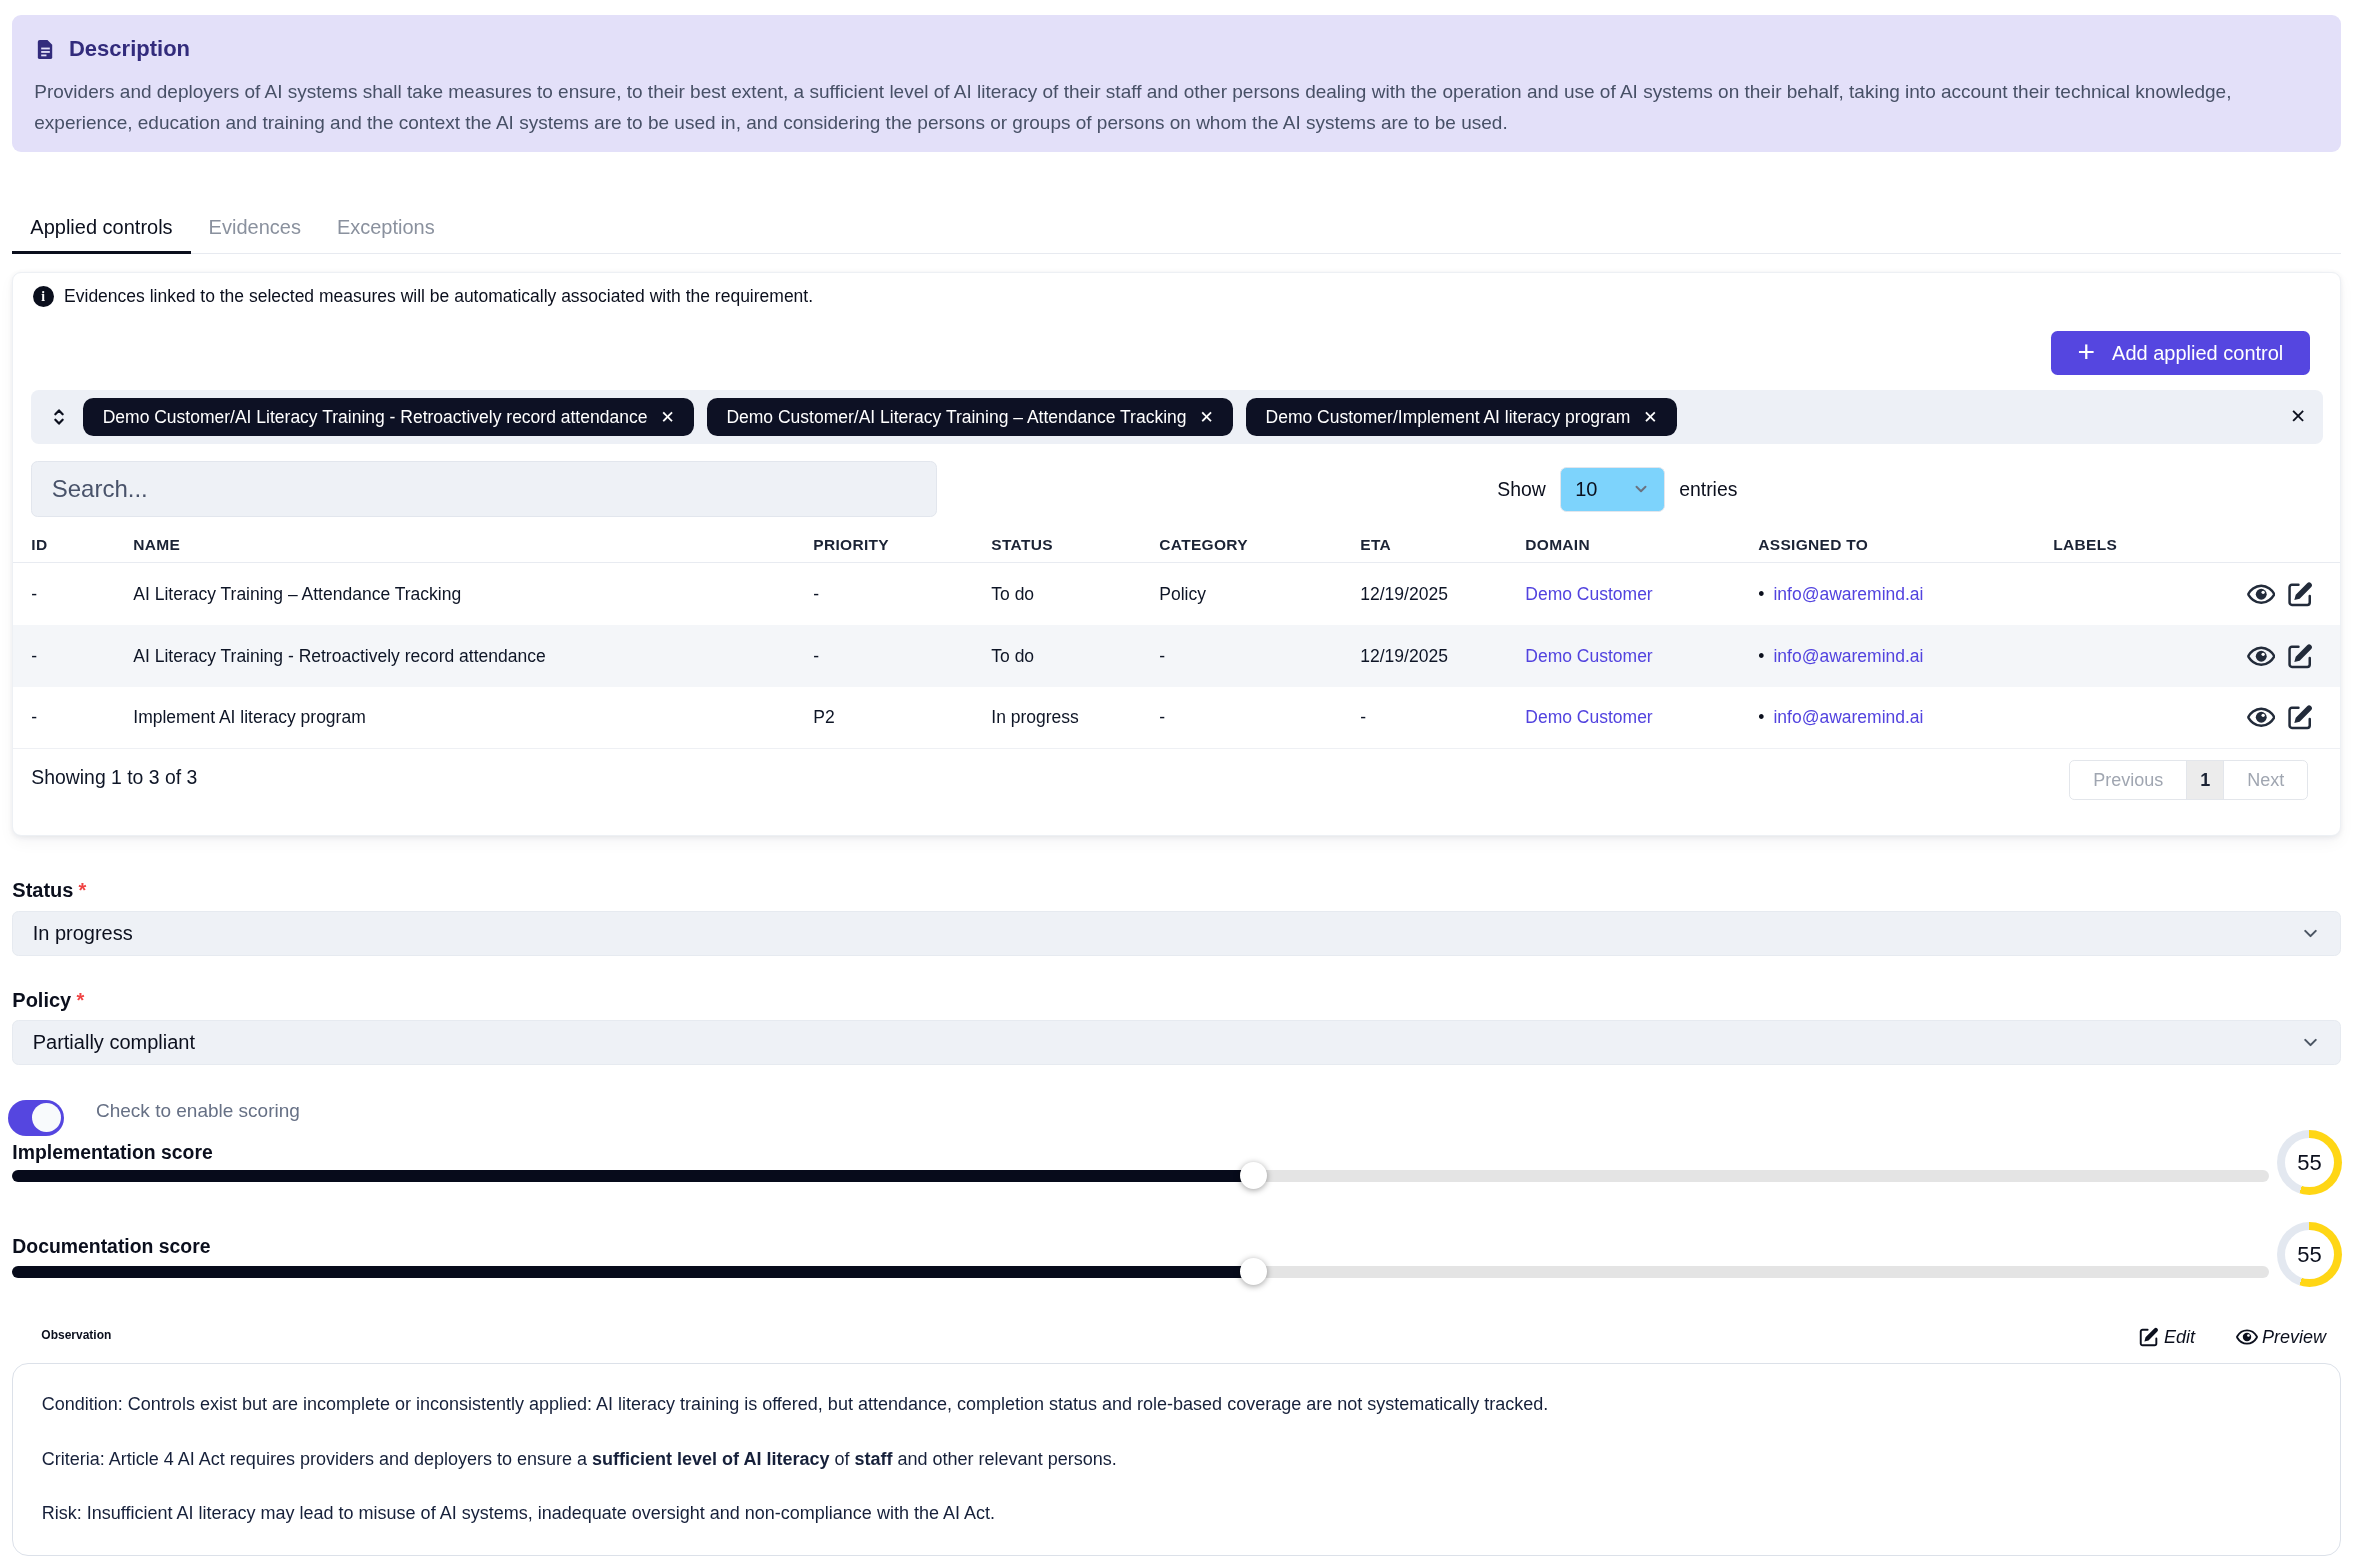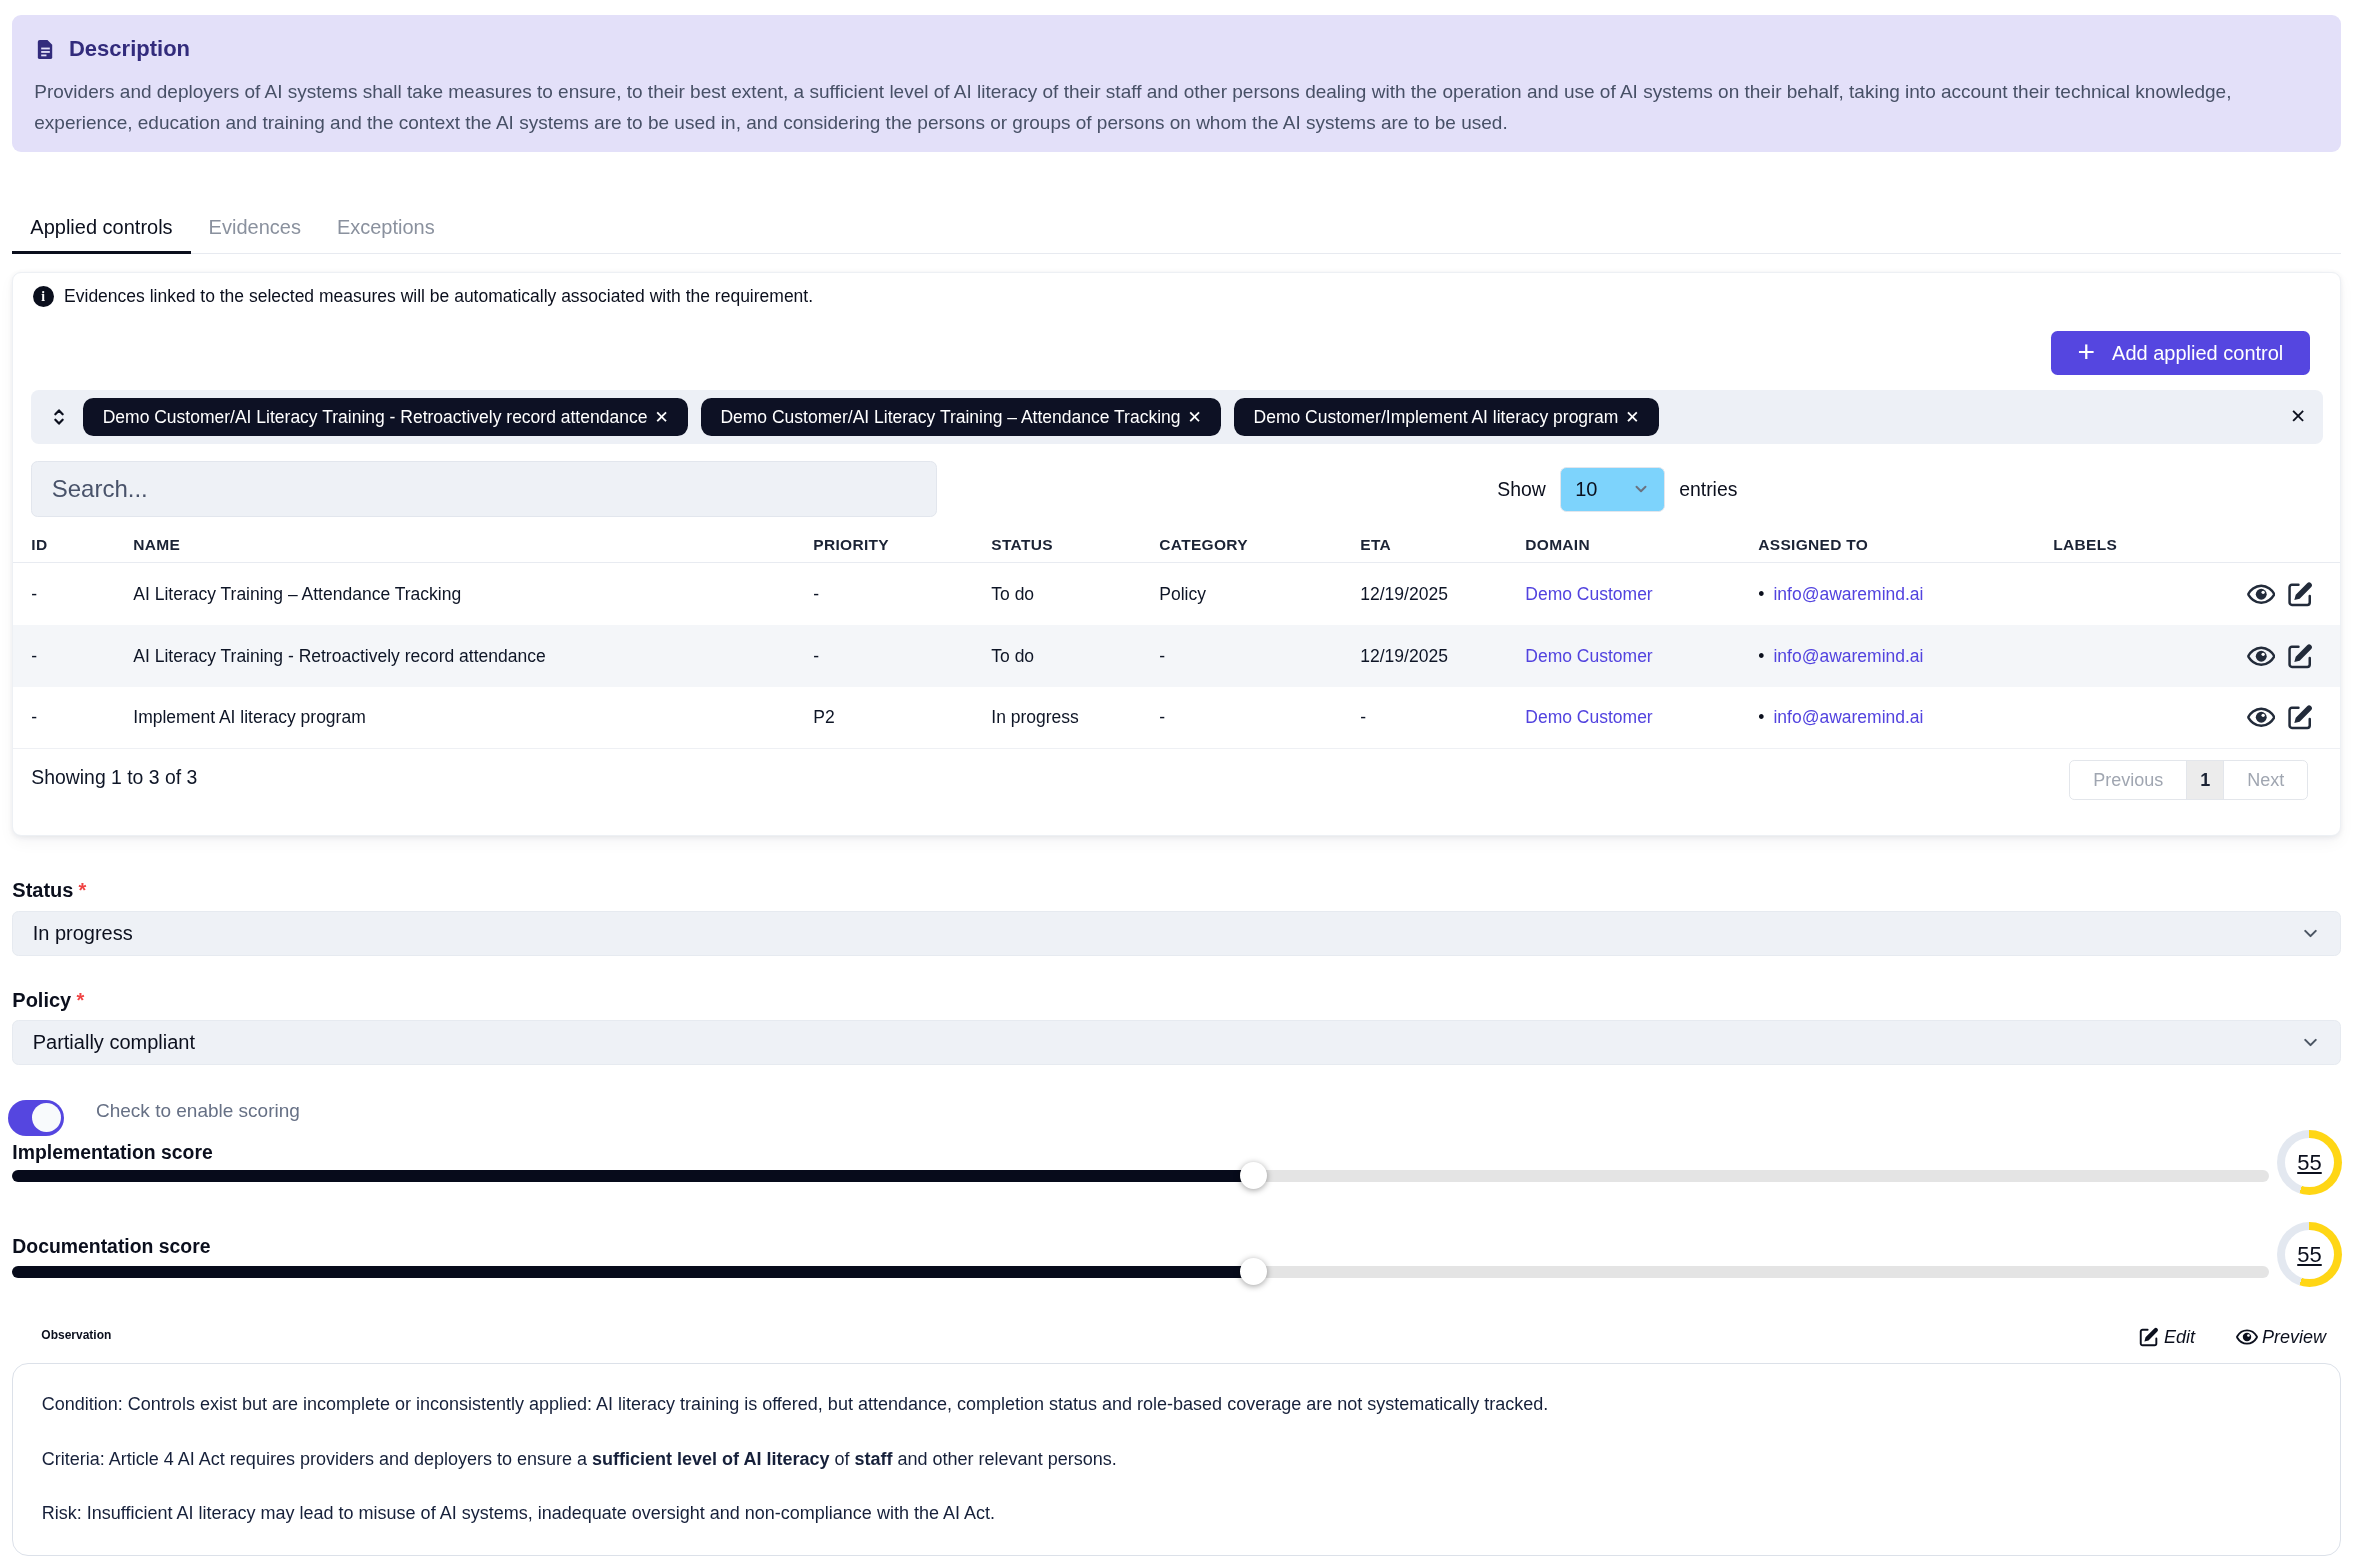--- a/index.html
+++ b/index.html
@@ -37,21 +37,21 @@
   .add-btn { position: absolute; right: 30px; top: 58px; height: 44px; padding: 0 27px;
     background: #5546e0; border: none; border-radius: 6.5px; color: #fff; font-size: 20px;
     font-family: inherit; display: flex; align-items: center; gap: 17px; cursor: pointer; }
   .add-btn .plus { font-size: 30px; font-weight: 300; line-height: 1; margin-top: -2.6px; }
 
   .multiselect { position: absolute; left: 18px; right: 17px; top: 117px; height: 54px;
     background: #edf0f6; border-radius: 7.8px; display: flex; align-items: center;
     padding: 0 17px; gap: 13px; }
   .sort-handle { display: inline-flex; width: 22px; height: 22px; }
   .chip { height: 38px; background: #0d1124; color: #fff; border-radius: 10.4px; font-size: 17.5px;
-    display: inline-flex; align-items: center; gap: 7px; padding: 0 19.4px; white-space: nowrap; }
+    display: inline-flex; align-items: center; gap: 13px; padding: 0 19.4px; white-space: nowrap; }
   .chip .x, .clear-x { font-size: 17px; line-height: 1; cursor: pointer; }
   .clear-x { margin-left: auto; color: #0b0f1d; font-size: 19.4px; }
 
   .search-input { position: absolute; left: 18px; top: 188px; width: 906px; height: 56px;
     background: #eef1f6; border: 0.6px solid #e2e6ed; border-radius: 6.5px; padding: 0 19.4px;
     font-size: 24px; color: #3d4656; font-family: inherit; outline: none; }
   .search-input::placeholder { color: #49536a; }
 
   .page-size { position: absolute; left: 1484px; top: 188px; height: 56px;
     display: flex; align-items: center; gap: 14.2px; font-size: 19.4px; color: #0b0f1d; }
@@ -98,21 +98,21 @@
 
   .score-label { position: absolute; left: 12.3px; font-size: 19.4px; font-weight: 700; color: #0b0f1d; }
   .slider { position: absolute; left: 12.3px; width: 2257px; height: 11.7px; border-radius: 6.5px;
     background: linear-gradient(to right, #070b1b 0, #070b1b var(--p, 55%), #e4e4e4 var(--p, 55%)); cursor: pointer; }
   .slider .thumb { position: absolute; left: calc(var(--p, 55%) - 13.6px); top: -7.8px; width: 27px; height: 27px;
     border-radius: 50%; background: #fff; box-shadow: 0 1.3px 6.5px rgba(0,0,0,.38); }
   .score-badge { position: absolute; left: 2277px; width: 65px; height: 65px; border-radius: 50%;
     background: conic-gradient(#ffd615 var(--p, 55%), #e3e8f0 0); display: flex;
     align-items: center; justify-content: center; }
   .score-badge .inner { width: 49px; height: 49px; border-radius: 50%; background: #fff;
-    display: flex; align-items: center; justify-content: center; font-size: 22px; color: #0b0f1d; text-decoration: underline; }
+    display: flex; align-items: center; justify-content: center; font-size: 22px; color: #0b0f1d; }
 
   
   .obs-heading { position: absolute; left: 12.3px; top: 1328px; font-size: 12px; font-weight: 700; color: #0b0f1d; margin-left: 29px; }
   .obs-tools { position: absolute; right: 28px; top: 1326px; display: flex; align-items: center; gap: 41px;
     font-size: 18px; color: #0b0f1d; }
   .obs-tool { display: flex; align-items: center; gap: 4px; cursor: pointer; font-style: italic; }
   .obs-tool svg { width: 22px; height: 22px; }
   .obs-box { position: absolute; left: 12.3px; top: 1363px; width: 2329px; height: 193px;
     border: 0.6px solid #dce1e9; border-radius: 16px; background: #fff; padding: 27px 28.5px;
     font-size: 18px; color: #16203a; line-height: 26px; overflow: hidden; }

